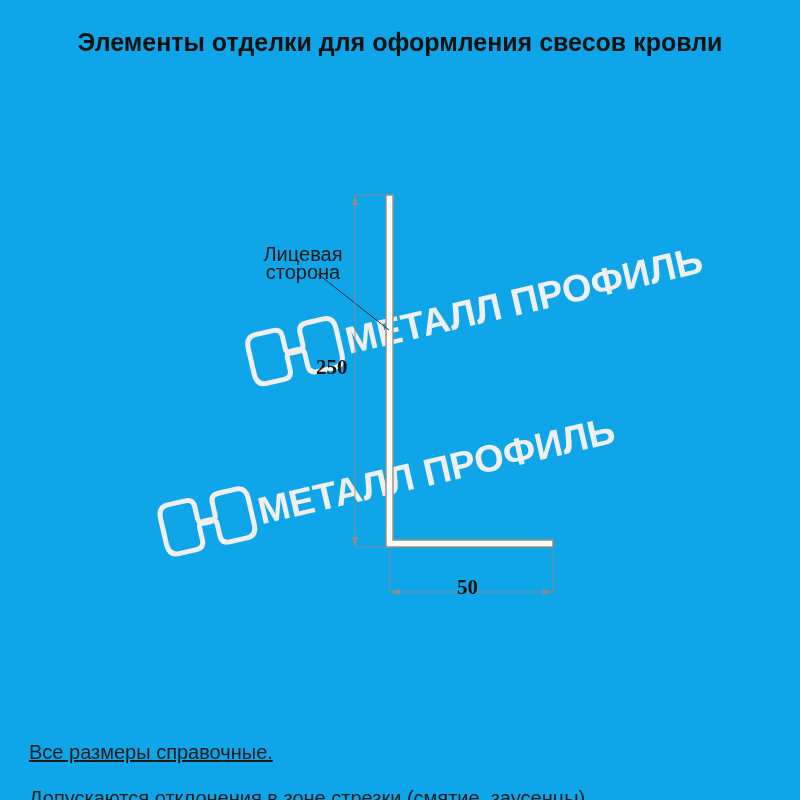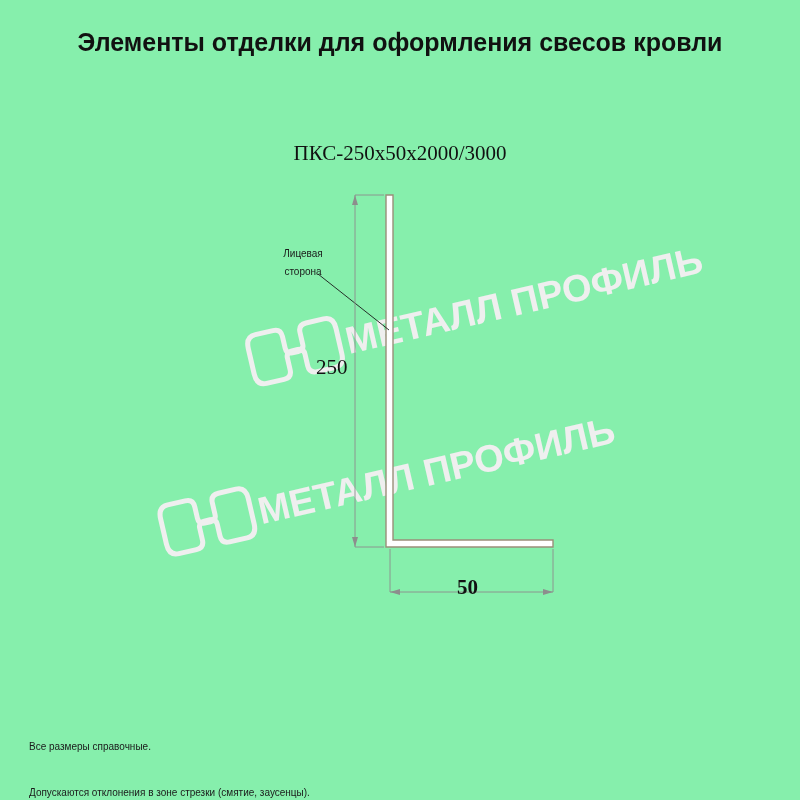--- a/index.html
+++ b/index.html
@@ -4,21 +4,21 @@
 <style>
   html, body {
     margin: 0;
     padding: 0;
     background: #ffffff;
   }
   .page {
     position: relative;
     width: 800px;
     height: 800px;
-    background: #86efac;
+    background: #0ea5e9;
     overflow: hidden;
     font-family: "Liberation Sans", sans-serif;
     color: #1a1a1a;
   }
   .title {
     position: absolute;
     top: 28px;
     left: 0;
     width: 800px;
     text-align: center;
@@ -58,61 +58,62 @@
     position: absolute;
     top: 170px;
     left: 0;
     width: 800px;
     height: 480px;
     pointer-events: none;
   }
   .footer {
     position: absolute;
     left: 29px;
-    font-size: 10px;
+    font-size: 20px;
     color: #1a1a1a;
     font-family: "Liberation Sans", sans-serif;
+    text-decoration: underline;
   }
   .footer.line1 { top: 741px; }
   .footer.line2 { top: 742px; margin-top: 45px; }
   .label-face {
     position: absolute;
     left: 248px;
     top: 245px;
     width: 110px;
     text-align: center;
-    font-size: 10px;
+    font-size: 20px;
     line-height: 18px;
     color: #1a1a1a;
   }
   .dim-250 {
     position: absolute;
     left: 316px;
     top: 355px;
     font-size: 21px;
     font-family: "Liberation Serif", serif;
     color: #111111;
+    font-weight: bold;
   }
   .dim-50 {
     position: absolute;
     left: 457px;
     top: 575px;
     font-size: 21px;
     font-family: "Liberation Serif", serif;
     color: #111111;
     font-weight: bold;
   }
 </style>
 </head>
 <body>
 
 <div class="page">
 
   <div class="title">Элементы отделки для оформления свесов кровли</div>
-  <div class="subtitle-2">ПКС-250х50х2000/3000</div>
 
   <svg class="watermarks" viewBox="0 0 800 480">
     <g transform="rotate(-13 400 160)">
       <g fill="none" stroke="#efefef" stroke-width="5">
         <path d="M258 132 q-10 0 -10 12 v26 q0 12 10 12 h18 q8 0 8 -8 v-12 q0 -6 6 -6 h6 q6 0 6 6 v12 q0 8 8 8 h18 q10 0 10 -12 v-26 q0 -12 -10 -12 h-18 q-8 0 -8 8 v12 q0 6 -6 6 h-6 q-6 0 -6 -6 v-12 q0 -8 -8 -8 z"></path>
       </g>
       <text x="345" y="172" font-family="Liberation Sans, sans-serif" font-size="38" font-weight="bold" fill="#efefef">МЕТАЛЛ ПРОФИЛЬ</text>
     </g>
     <g transform="rotate(-13 400 310)">
       <g fill="none" stroke="#efefef" stroke-width="5">

